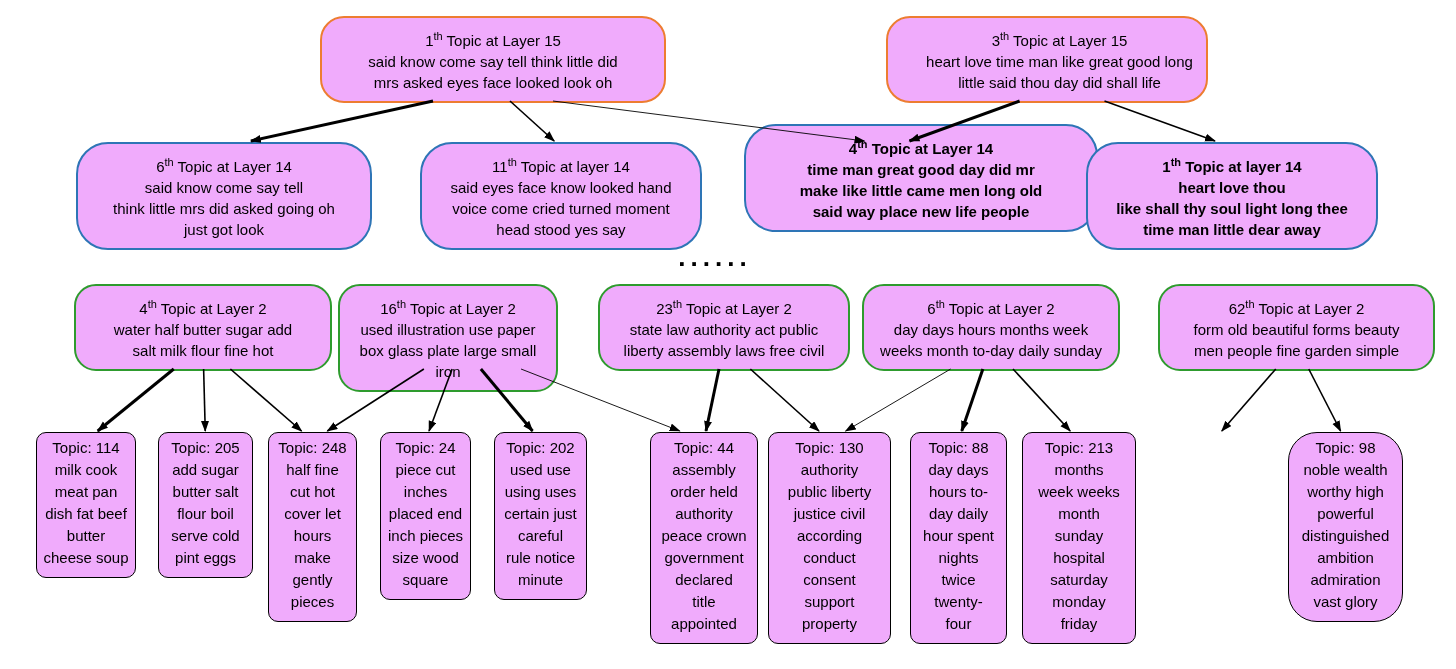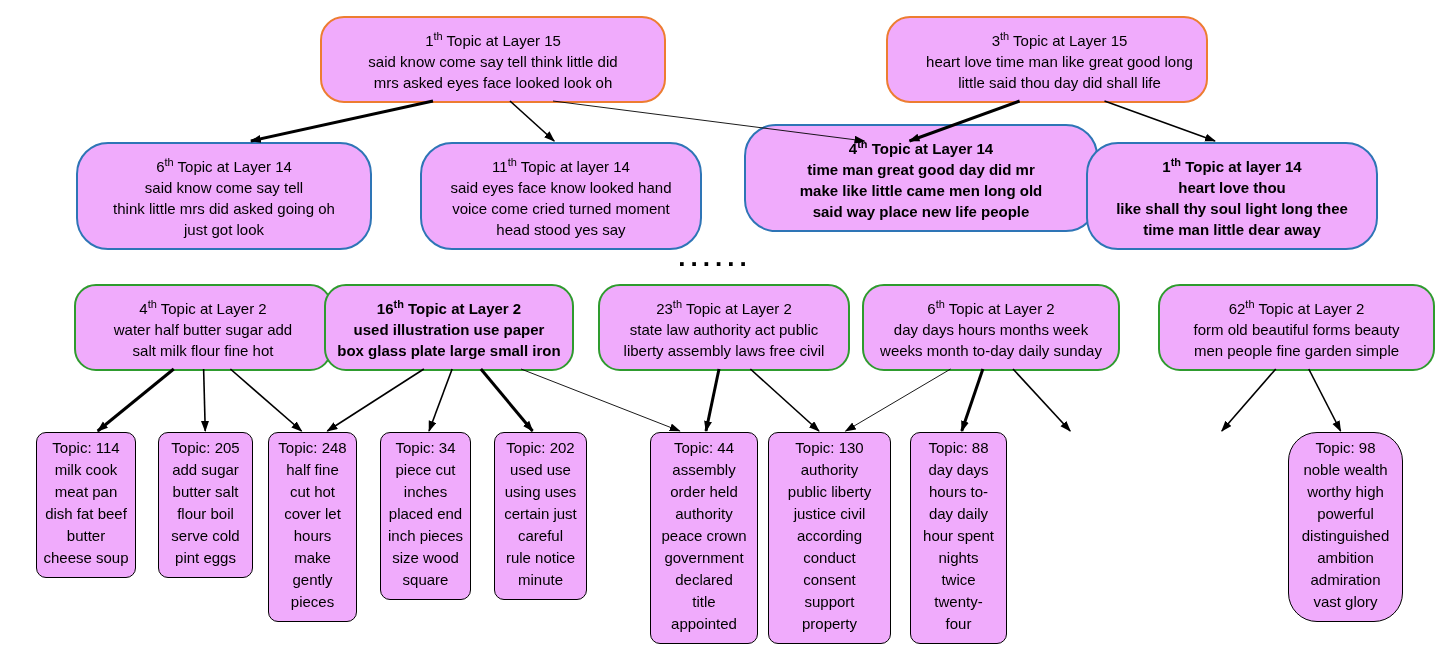--- a/index.html
+++ b/index.html
@@ -60,21 +60,21 @@
 time man little dear away</div>
   </div>
 
   <div class="dots">......</div>
 
   <div class="node l2" style="left:74px;top:284px;width:258px;">
     <div class="ttl"><span>4</span><sup>th</sup><span> Topic at Layer 2</span></div>
     <div class="body">water half butter sugar add
 salt milk flour fine hot</div>
   </div>
-  <div class="node l2" style="left:324px;top:284px;width:250px;font-weight:bold;">
+  <div class="node l2" style="left:338px;top:284px;width:220px;">
     <div class="ttl"><span>16</span><sup>th</sup><span> Topic at Layer 2</span></div>
     <div class="body">used illustration use paper
 box glass plate large small iron</div>
   </div>
   <div class="node l2" style="left:598px;top:284px;width:252px;">
     <div class="ttl"><span>23</span><sup>th</sup><span> Topic at Layer 2</span></div>
     <div class="body">state law authority act public
 liberty assembly laws free civil</div>
   </div>
   <div class="node l2" style="left:862px;top:284px;width:258px;">
@@ -108,21 +108,21 @@
     <div class="ttl">Topic: 248</div>
     <div class="body">half fine
 cut hot
 cover let
 hours
 make
 gently
 pieces</div>
   </div>
   <div class="node leaf" style="left:380px;top:432px;width:91px;">
-    <div class="ttl">Topic: 34</div>
+    <div class="ttl">Topic: 24</div>
     <div class="body">piece cut
 inches
 placed end
 inch pieces
 size wood
 square</div>
   </div>
   <div class="node leaf" style="left:494px;top:432px;width:93px;">
     <div class="ttl">Topic: 202</div>
     <div class="body">used use
@@ -157,20 +157,31 @@
   <div class="node leaf" style="left:910px;top:432px;width:97px;">
     <div class="ttl">Topic: 88</div>
     <div class="body">day days
 hours to-
 day daily
 hour spent
 nights
 twice
 twenty-
 four</div>
+  </div>
+  <div class="node leaf" style="left:1022px;top:432px;width:114px;">
+    <div class="ttl">Topic: 213</div>
+    <div class="body">months
+week weeks
+month
+sunday
+hospital
+saturday
+monday
+friday</div>
   </div>
   <div class="node leaf" style="left:1288px;top:432px;width:115px;border-radius:29px;">
     <div class="ttl">Topic: 98</div>
     <div class="body">noble wealth
 worthy high
 powerful
 distinguished
 ambition
 admiration
 vast glory</div>

